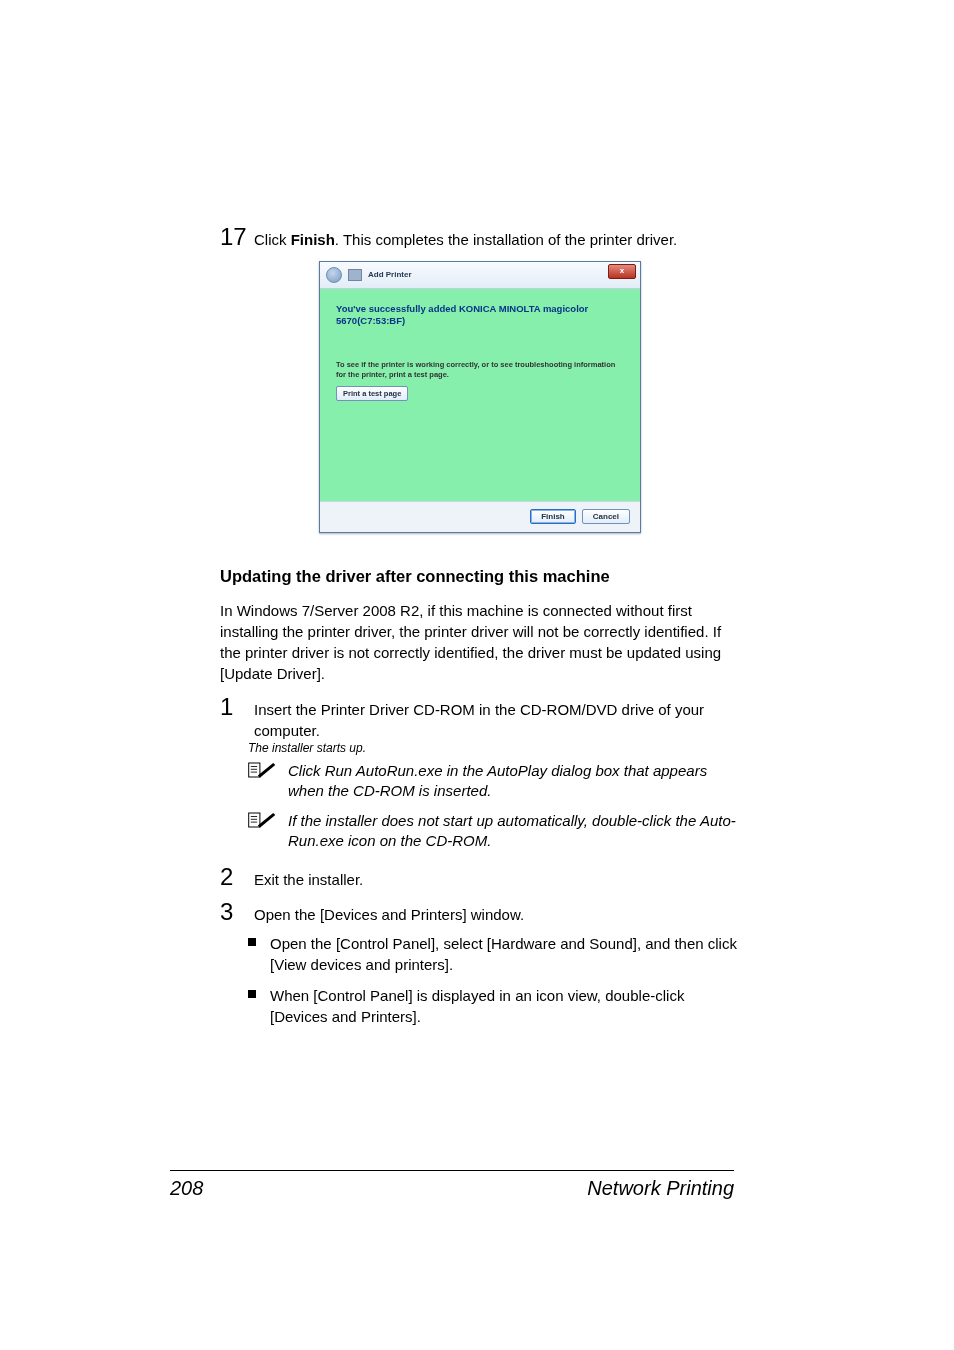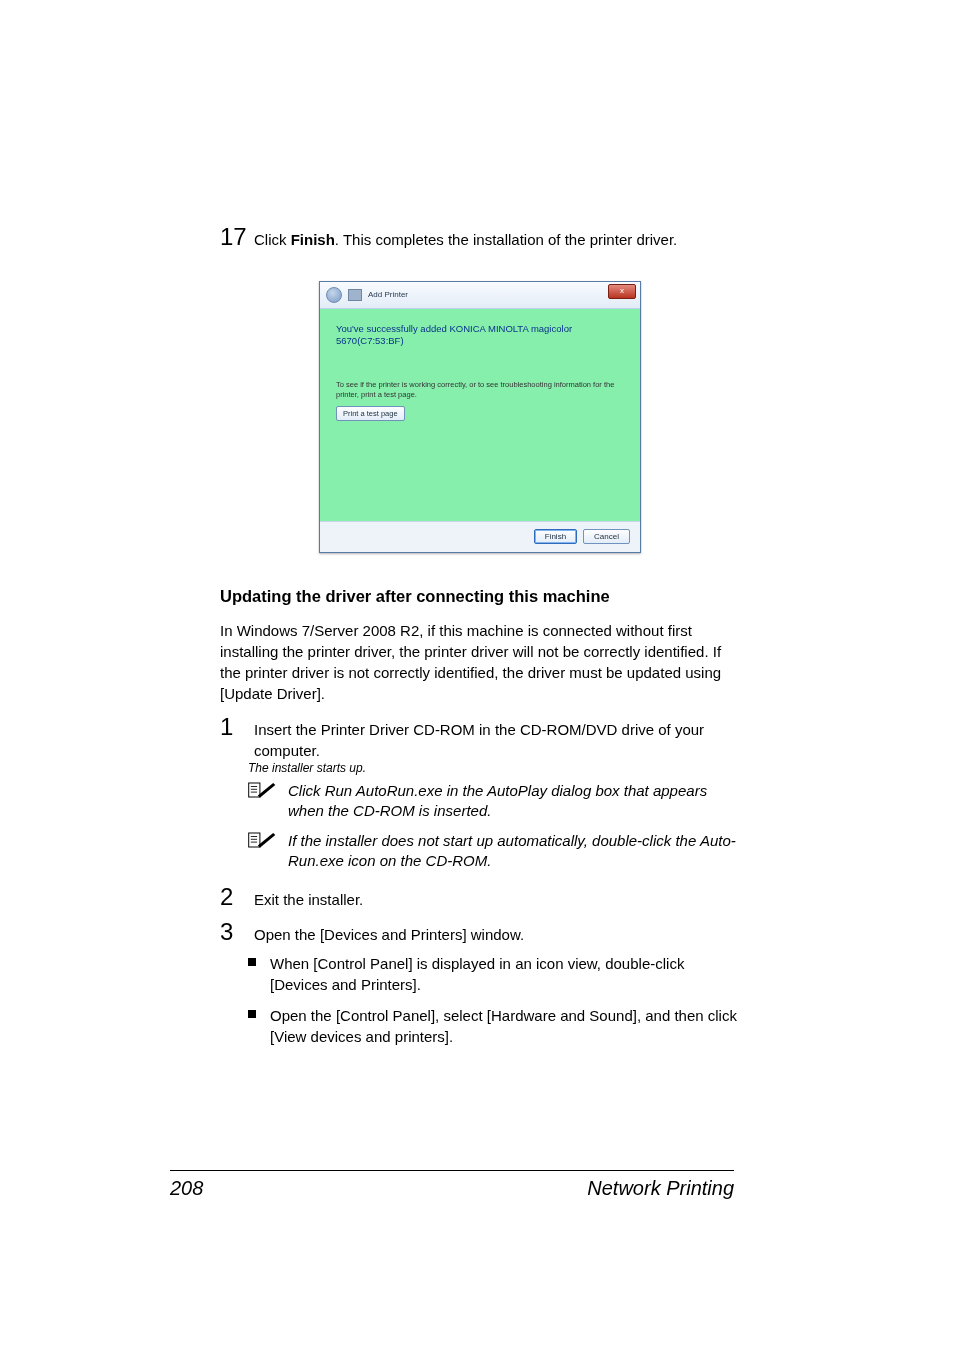--- a/index.html
+++ b/index.html
@@ -33,28 +33,29 @@
     width: 24px;
     text-align: left;
     flex-shrink: 0;
   }
   .strong { font-weight: bold; }
 
   
   .screenshot {
     width: 320px;
     height: 270px;
-    margin: 27px auto 34px auto;
+    margin: 7px auto 34px auto;
     border: 1px solid #5a7aa6;
     box-shadow: 0 1px 2px rgba(0,0,0,0.3);
     background: #f2f6fb;
     position: relative;
     font-family: "Segoe UI", Tahoma, sans-serif;
     font-size: 8px;
     color: #333;
+    font-weight: bold;
   }
   .ss-titlebar {
     height: 26px;
     background: linear-gradient(#f8fbff, #e3ecf7);
     border-bottom: 1px solid #bcd0e6;
     display: flex;
     align-items: center;
     gap: 6px;
     padding: 0 6px;
     position: relative;
@@ -268,22 +269,22 @@
       <div class="step-num">2</div>
       <div class="step-body">Exit the installer.</div>
     </div>
 
     <div class="step-line" style="margin-top:2px;">
       <div class="step-num">3</div>
       <div class="step-body">Open the [Devices and Printers] window.</div>
     </div>
 
     <ul class="bullet-list">
+      <li>Open the [Control Panel], select [Hardware and Sound], and then click [View devices and printers].</li>
       <li>When [Control Panel] is displayed in an icon view, double-click [Devices and Printers].</li>
-      <li>Open the [Control Panel], select [Hardware and Sound], and then click [View devices and printers].</li>
     </ul>
 
   </div>
 
   <div class="page-footer">
     <span>208</span>
     <span>Network Printing</span>
   </div>
 </div>
 

